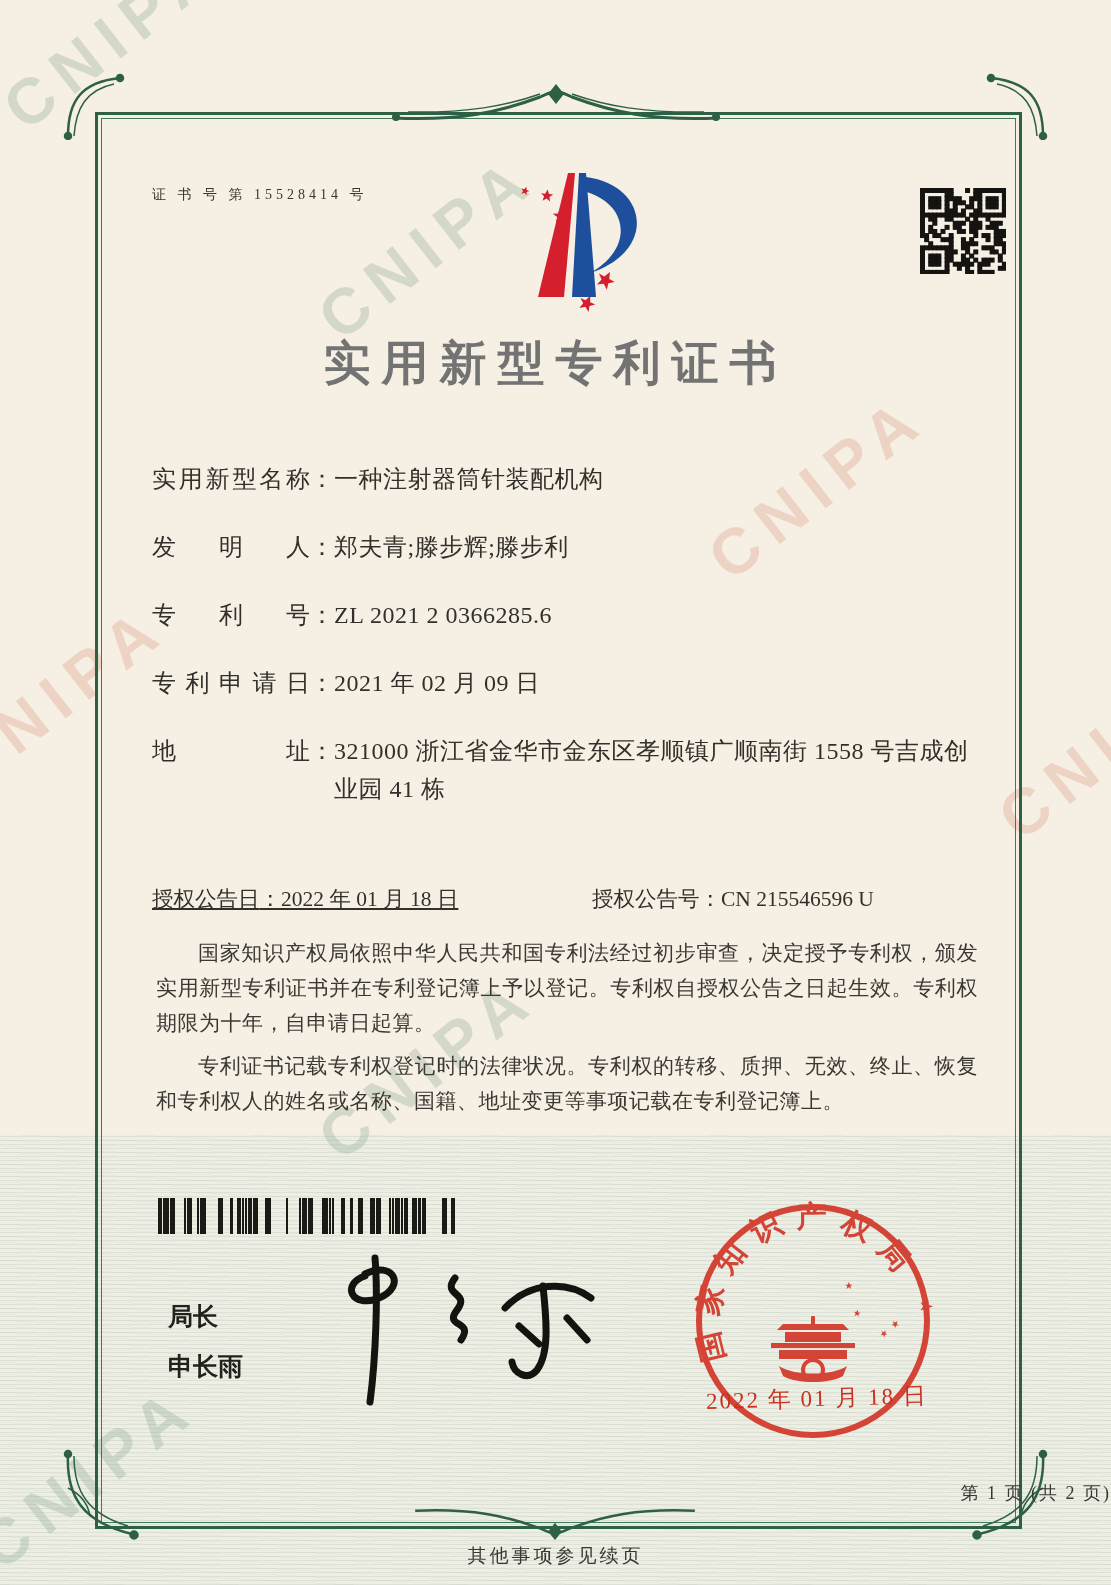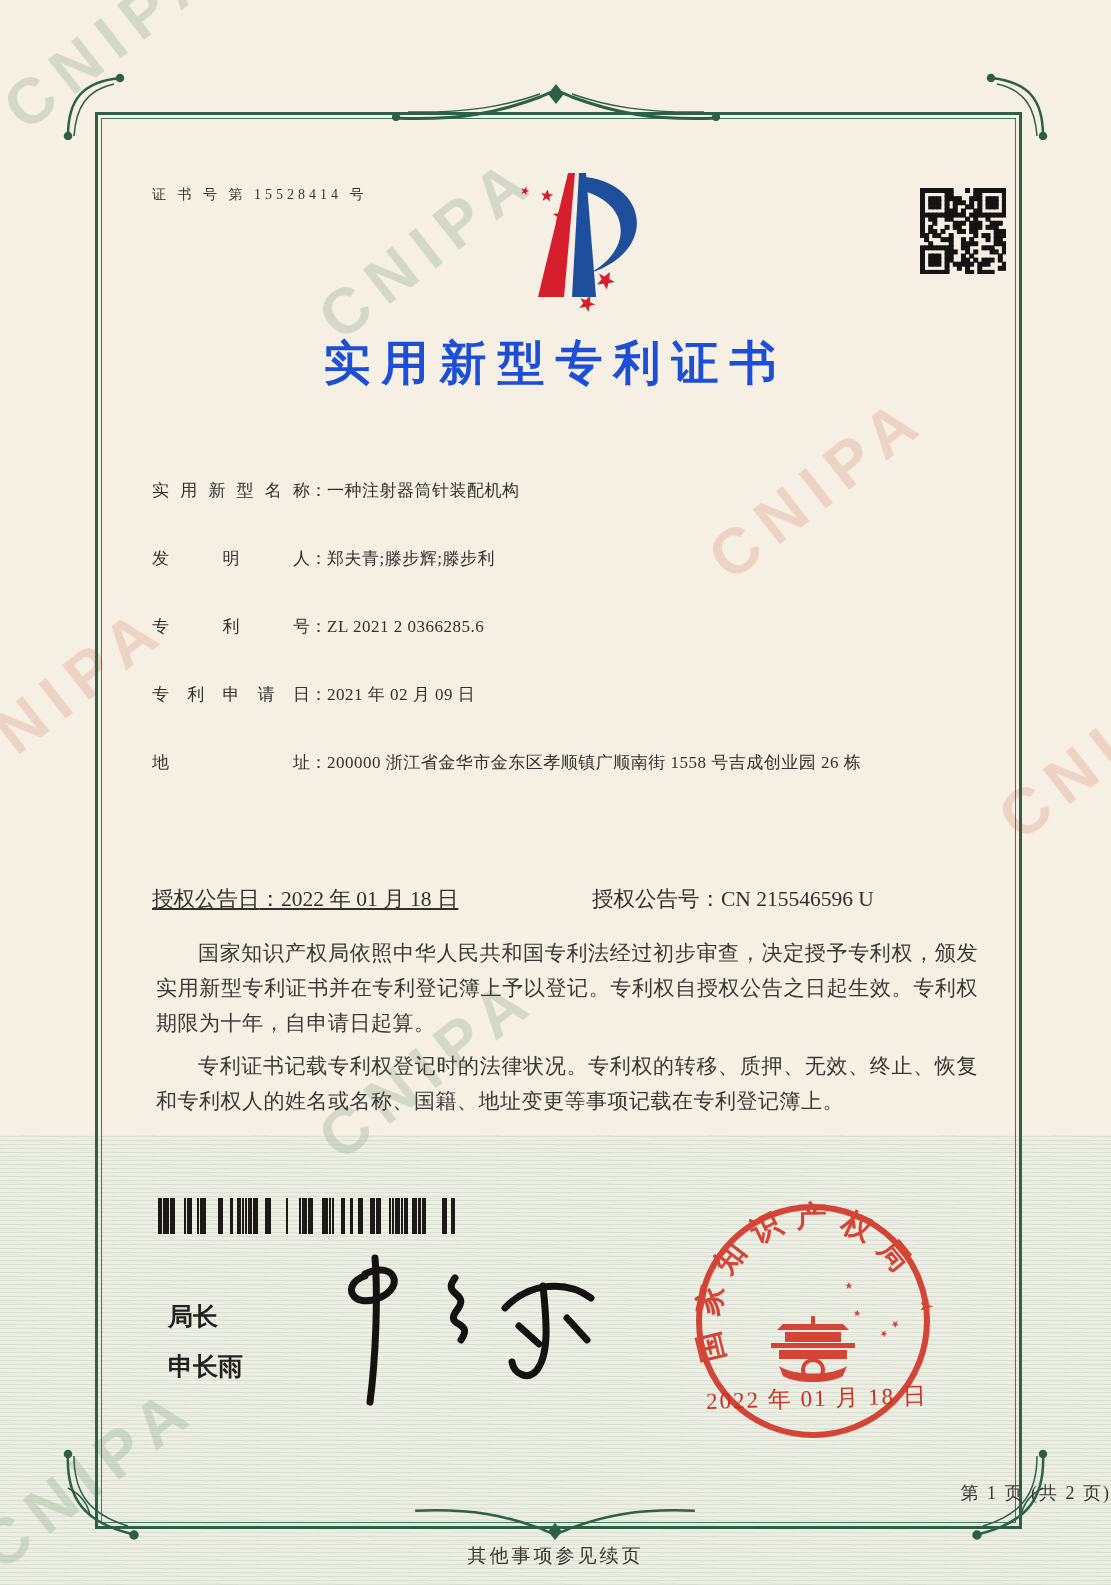--- a/index.html
+++ b/index.html
@@ -26,23 +26,23 @@
   .frame::before{content:"";position:absolute;inset:3px;border:1px solid #3e7a58;}
 
   .orn{position:absolute;z-index:3;color:#2d6044;}
 
   
   .content{position:absolute;inset:0;z-index:3;color:#2f2c28;}
   .cert-no{position:absolute;left:152px;top:186px;font-size:14px;letter-spacing:4px;color:#3a3530;text-align:center;}
   .logo{position:absolute;left:452px;top:165px;}
   .qr{position:absolute;left:920px;top:188px;}
   .title{position:absolute;left:0;width:100%;top:332px;text-align:center;font-size:47px;
-         font-weight:bold;letter-spacing:11px;color:#1d4ed8;}
-
-  .fields{position:absolute;left:152px;top:472px;width:840px;font-size:17px;color:#33302b;}
+         font-weight:bold;letter-spacing:11px;color:#737373;}
+
+  .fields{position:absolute;left:152px;top:460px;width:840px;font-size:24px;color:#33302b;}
   .frow{line-height:38px;margin-bottom:30px;white-space:nowrap;}
   .flabel{display:inline-block;width:158px;text-align:justify;text-align-last:justify;vertical-align:top;}
   .fcolon{vertical-align:top;}
   .fvalue{display:inline-block;max-width:655px;white-space:normal;vertical-align:top;letter-spacing:.5px;}
 
   .grant-row{position:absolute;left:152px;top:880px;font-size:21.5px;line-height:38px;color:#33302b;white-space:nowrap;text-decoration:underline;}
   .grant-2{position:absolute;left:440px;top:0;}
 
   .paras{position:absolute;left:148px;top:928px;width:838px;font-size:21px;line-height:35px;
          color:#3b3833;text-align:justify;letter-spacing:.5px;}
@@ -391,21 +391,21 @@
         <rect x="81.90" y="77.81" width="5" height="5" fill="#161412"></rect>
       </svg>
 
     <div class="title">实用新型专利证书</div>
 
     <div class="fields">
         <div class="frow"><span class="flabel">实用新型名称</span><span class="fcolon">：</span><span class="fvalue">一种注射器筒针装配机构</span></div>
         <div class="frow"><span class="flabel">发明人</span><span class="fcolon">：</span><span class="fvalue">郑夫青;滕步辉;滕步利</span></div>
         <div class="frow"><span class="flabel">专利号</span><span class="fcolon">：</span><span class="fvalue">ZL 2021 2 0366285.6</span></div>
         <div class="frow"><span class="flabel">专利申请日</span><span class="fcolon">：</span><span class="fvalue">2021 年 02 月 09 日</span></div>
-        <div class="frow"><span class="flabel">地址</span><span class="fcolon">：</span><span class="fvalue">200000 浙江省金华市金东区孝顺镇广顺南街 1558 号吉成创业园 26 栋</span></div>
+        <div class="frow"><span class="flabel">地址</span><span class="fcolon">：</span><span class="fvalue">321000 浙江省金华市金东区孝顺镇广顺南街 1558 号吉成创业园 41 栋</span></div>
       </div>
 
     <div class="grant-row">
       <span><span>授权公告日</span>：</span><span>2022 年 01 月 18 日</span>
       <span class="grant-2"><span>授权公告号</span>：<span>CN 215546596 U</span></span>
     </div>
 
     <div class="paras">
         <p>国家知识产权局依照中华人民共和国专利法经过初步审查，决定授予专利权，颁发实用新型专利证书并在专利登记簿上予以登记。专利权自授权公告之日起生效。专利权期限为十年，自申请日起算。</p>
         <p>专利证书记载专利权登记时的法律状况。专利权的转移、质押、无效、终止、恢复和专利权人的姓名或名称、国籍、地址变更等事项记载在专利登记簿上。</p>

